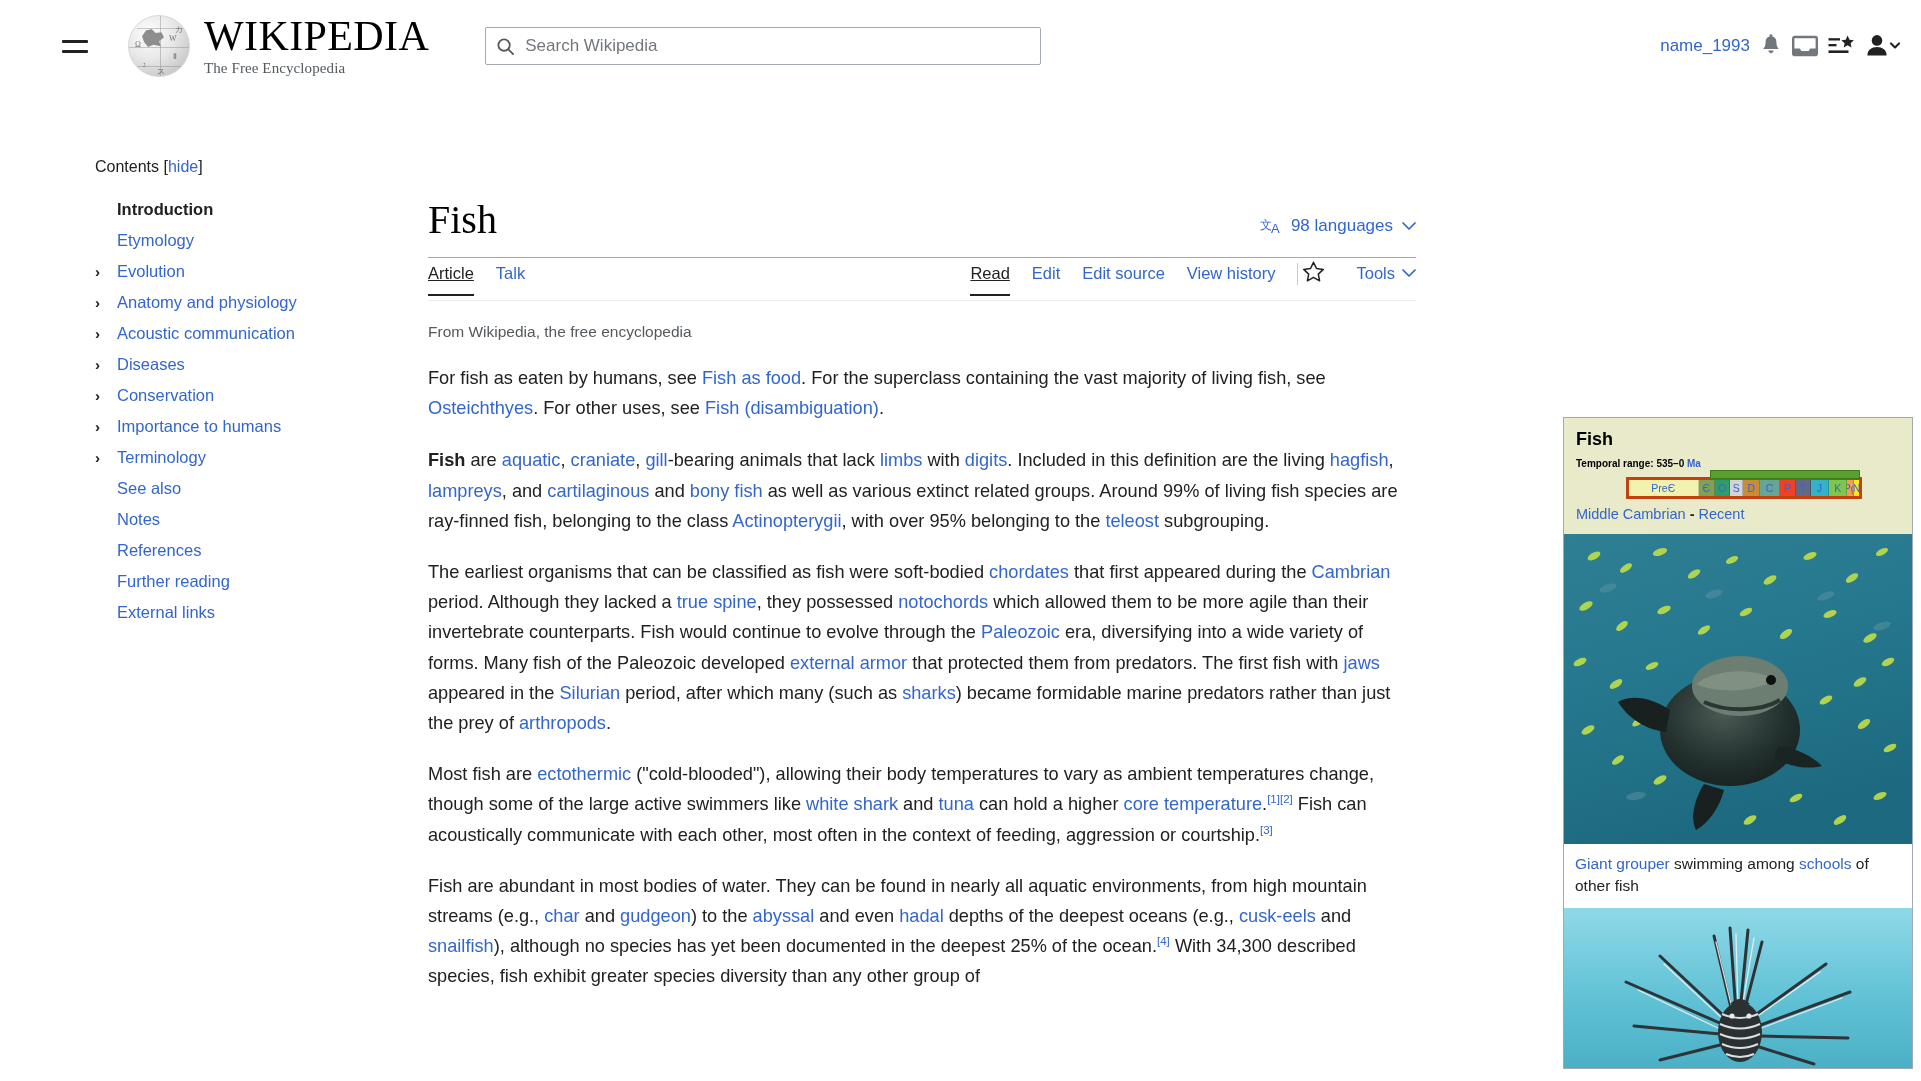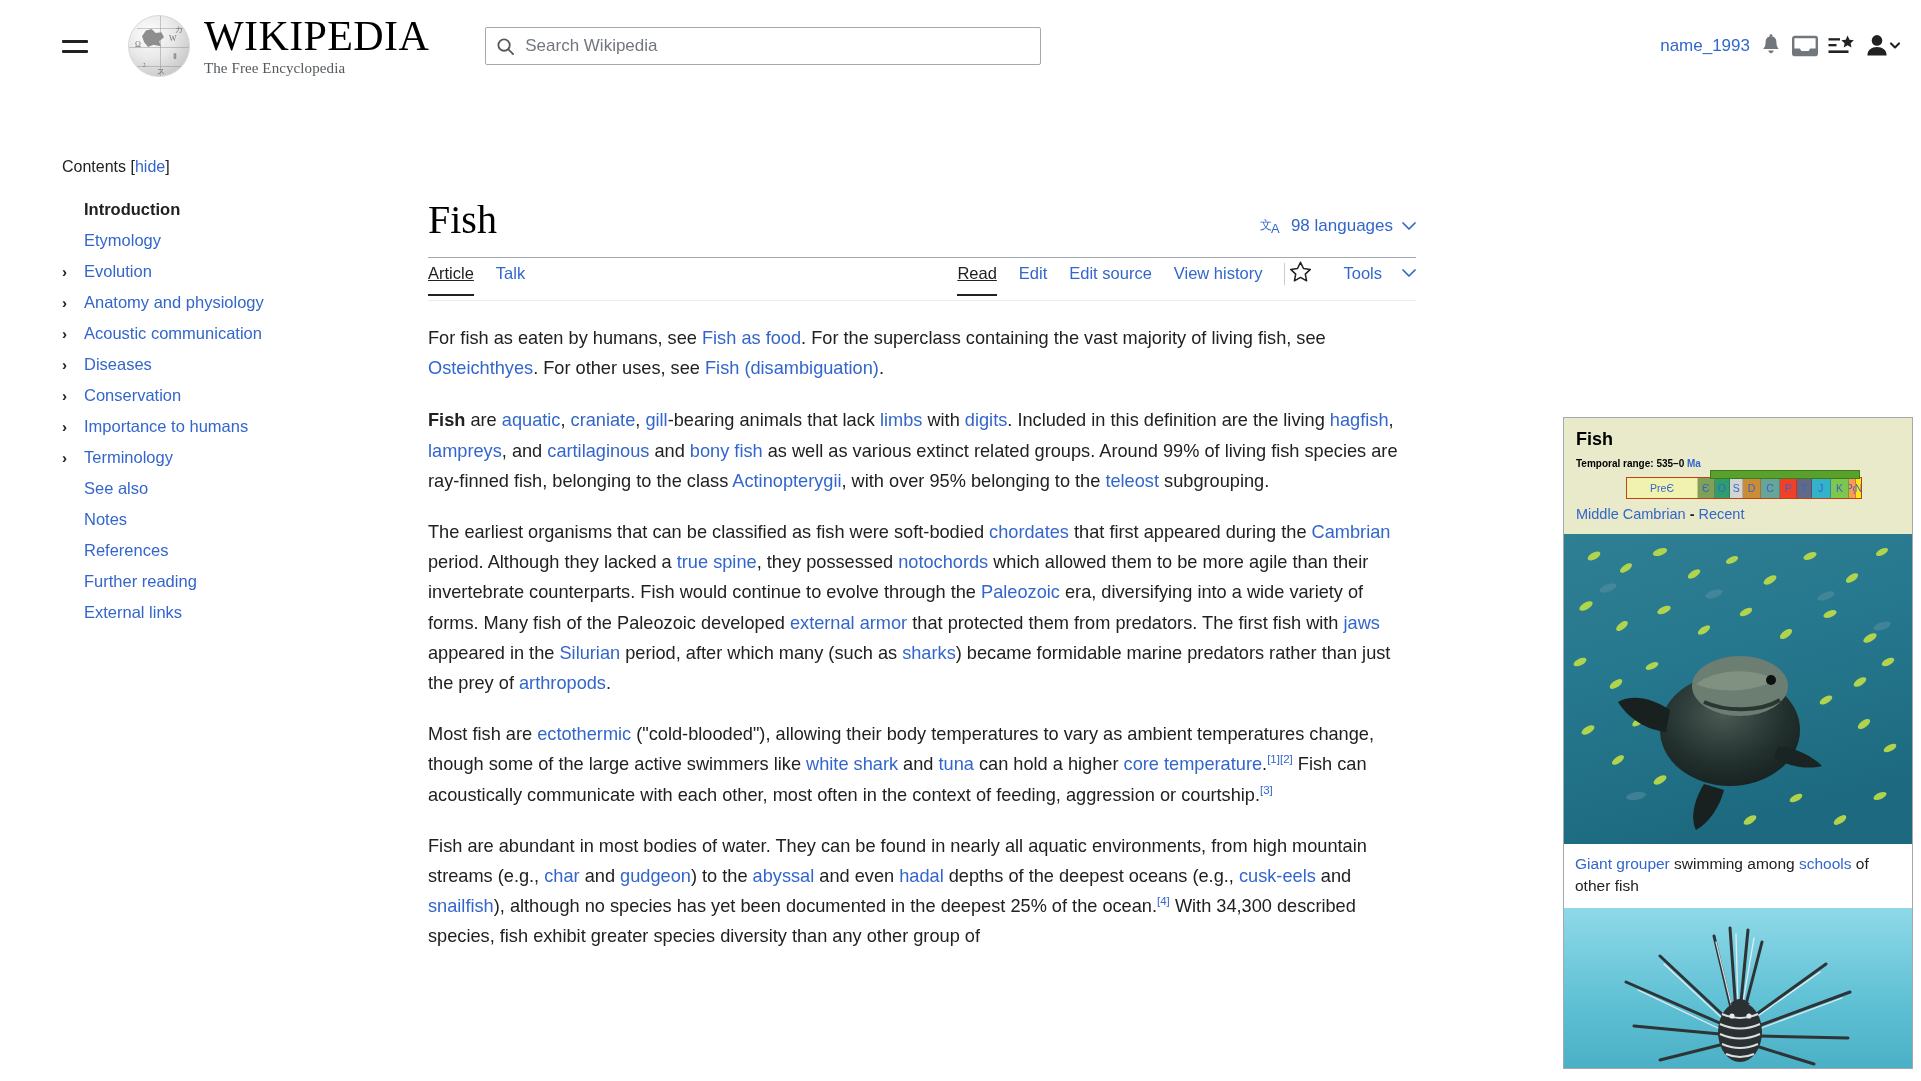--- a/index.html
+++ b/index.html
@@ -43,21 +43,21 @@
   }
   #searchbox .ph { color:#72777d; font-size:17px; margin-left:10px; }
 
   #header-right { position:absolute; right:20px; top:0; height:92px;
      display:flex; align-items:center; gap:10px; }
   #username { color:#3366cc; font-size:17px; cursor:pointer; }
   .hicon { cursor:pointer; display:flex; align-items:center; }
 
   
   #main { display:flex; height:989px; }
-  #toc { width:424px; flex:none; padding:66px 0 0 62px; }
+  #toc { width:424px; flex:none; padding:66px 0 0 95px; }
   #toc .toc-head { font-size:16px; color:#202122; margin-bottom:18px; }
   #toc .toc-head .hide { color:#3366cc; cursor:pointer; }
   .toc-item { display:flex; align-items:center; height:31px; font-size:16.5px; }
   .toc-item .chev { width:22px; flex:none; color:#202122; font-size:15px; font-weight:700;
      display:flex; align-items:center; justify-content:flex-start; cursor:pointer; }
   .toc-item .lbl { color:#3366cc; cursor:pointer; }
   .toc-item.active .lbl { color:#202122; font-weight:700; cursor:default; }
   .toc-item .noch { width:22px; flex:none; }
 
   #content { flex:1; padding:0 0 0 4px; position:relative; }
@@ -92,21 +92,21 @@
   #infobox {
     position:absolute; right:8px; top:325px; width:350px;
     border:1px solid #a2a9b1; background:#f8f9fa; font-size:15px;
   }
   #ib-head { background:#e8eaca; padding:11px 12px 12px 12px; }
   #ib-title { font-weight:700; font-size:18px; color:#000; }
   #ib-temporal { font-weight:700; font-size:10px; margin-top:8px; color:#000; }
   #ib-temporal .ma { color:#3366cc; font-weight:700; cursor:pointer; }
   #ib-range { margin-top:7px; font-size:14.5px; }
   #timescale-wrap { margin:8px 0 0 50px; width:236px; position:relative; }
-  #ts-bar { display:flex; height:22px; border:1px solid #c2410c;justify-content:flex-end; }
+  #ts-bar { display:flex; height:22px; border:3px solid #c2410c; }
   #ts-bar .seg { display:flex; align-items:center; justify-content:center;
      font-size:10.5px; color:#36c; font-weight:400; border-right:1px solid rgba(0,0,0,.18);
      overflow:hidden; }
   #ts-bar .seg:last-child { border-right:none; }
   #ts-overlay { position:absolute; left:84px; top:-7px; width:150px; height:9px;
      background:#5aa02c; border:1px solid #3d7a1a; }
 
   .figwrap { padding:0; background:#f97316; }
   .photo { display:block; width:348px; }
   .figcap { padding:9px 11px 11px 11px; font-size:15.5px; line-height:1.42; color:#202122; background:#fff;}
@@ -281,29 +281,30 @@
             <span class="tab">Edit</span>
             <span class="tab">Edit source</span>
             <span class="tab">View history</span>
           </div>
         <div class="tab-div"></div>
         <span id="star-icon">
           <svg width="23" height="22" viewBox="0 0 23 22">
             <path d="M11.5 1.3l3 6.2 6.8.9-5 4.7 1.3 6.7-6.1-3.4-6.1 3.4 1.3-6.7-5-4.7 6.8-.9z" fill="none" stroke="#202122" stroke-width="1.5" stroke-linejoin="round"></path>
           </svg>
         </span>
-        <span class="tab" style="display:flex;align-items:center;gap:20px;">
+        <span class="tab" style="display:flex;align-items:center;gap:7px;">
           <span>Tools</span>
           <svg width="14" height="9" viewBox="0 0 14 9">
             <path d="M1 1l6 6 6-6" fill="none" stroke="#3366cc" stroke-width="1.7" stroke-linecap="round" stroke-linejoin="round"></path>
           </svg>
         </span>
       </div>
     </div>
 
+    <div id="tagline">From Wikipedia, the free encyclopedia</div>
 
     <div id="body-text">
 
       <p class="hat">
         <span>For fish as eaten by humans, see </span><span class="lnk">Fish as food</span><span>. For the superclass containing the vast majority of living fish, see </span><span class="lnk">Osteichthyes</span><span>. For other uses, see </span><span class="lnk">Fish (disambiguation)</span><span>.</span>
       </p>
 
       <p>
         <b>Fish</b><span> are </span><span class="lnk">aquatic</span><span>, </span><span class="lnk">craniate</span><span>, </span><span class="lnk">gill</span><span>-bearing animals that lack </span><span class="lnk">limbs</span><span> with </span><span class="lnk">digits</span><span>. Included in this definition are the living </span><span class="lnk">hagfish</span><span>, </span><span class="lnk">lampreys</span><span>, and </span><span class="lnk">cartilaginous</span><span> and </span><span class="lnk">bony fish</span><span> as well as various extinct related groups. Around 99% of living fish species are ray-finned fish, belonging to the class </span><span class="lnk">Actinopterygii</span><span>, with over 95% belonging to the </span><span class="lnk">teleost</span><span> subgrouping.</span>
       </p>

